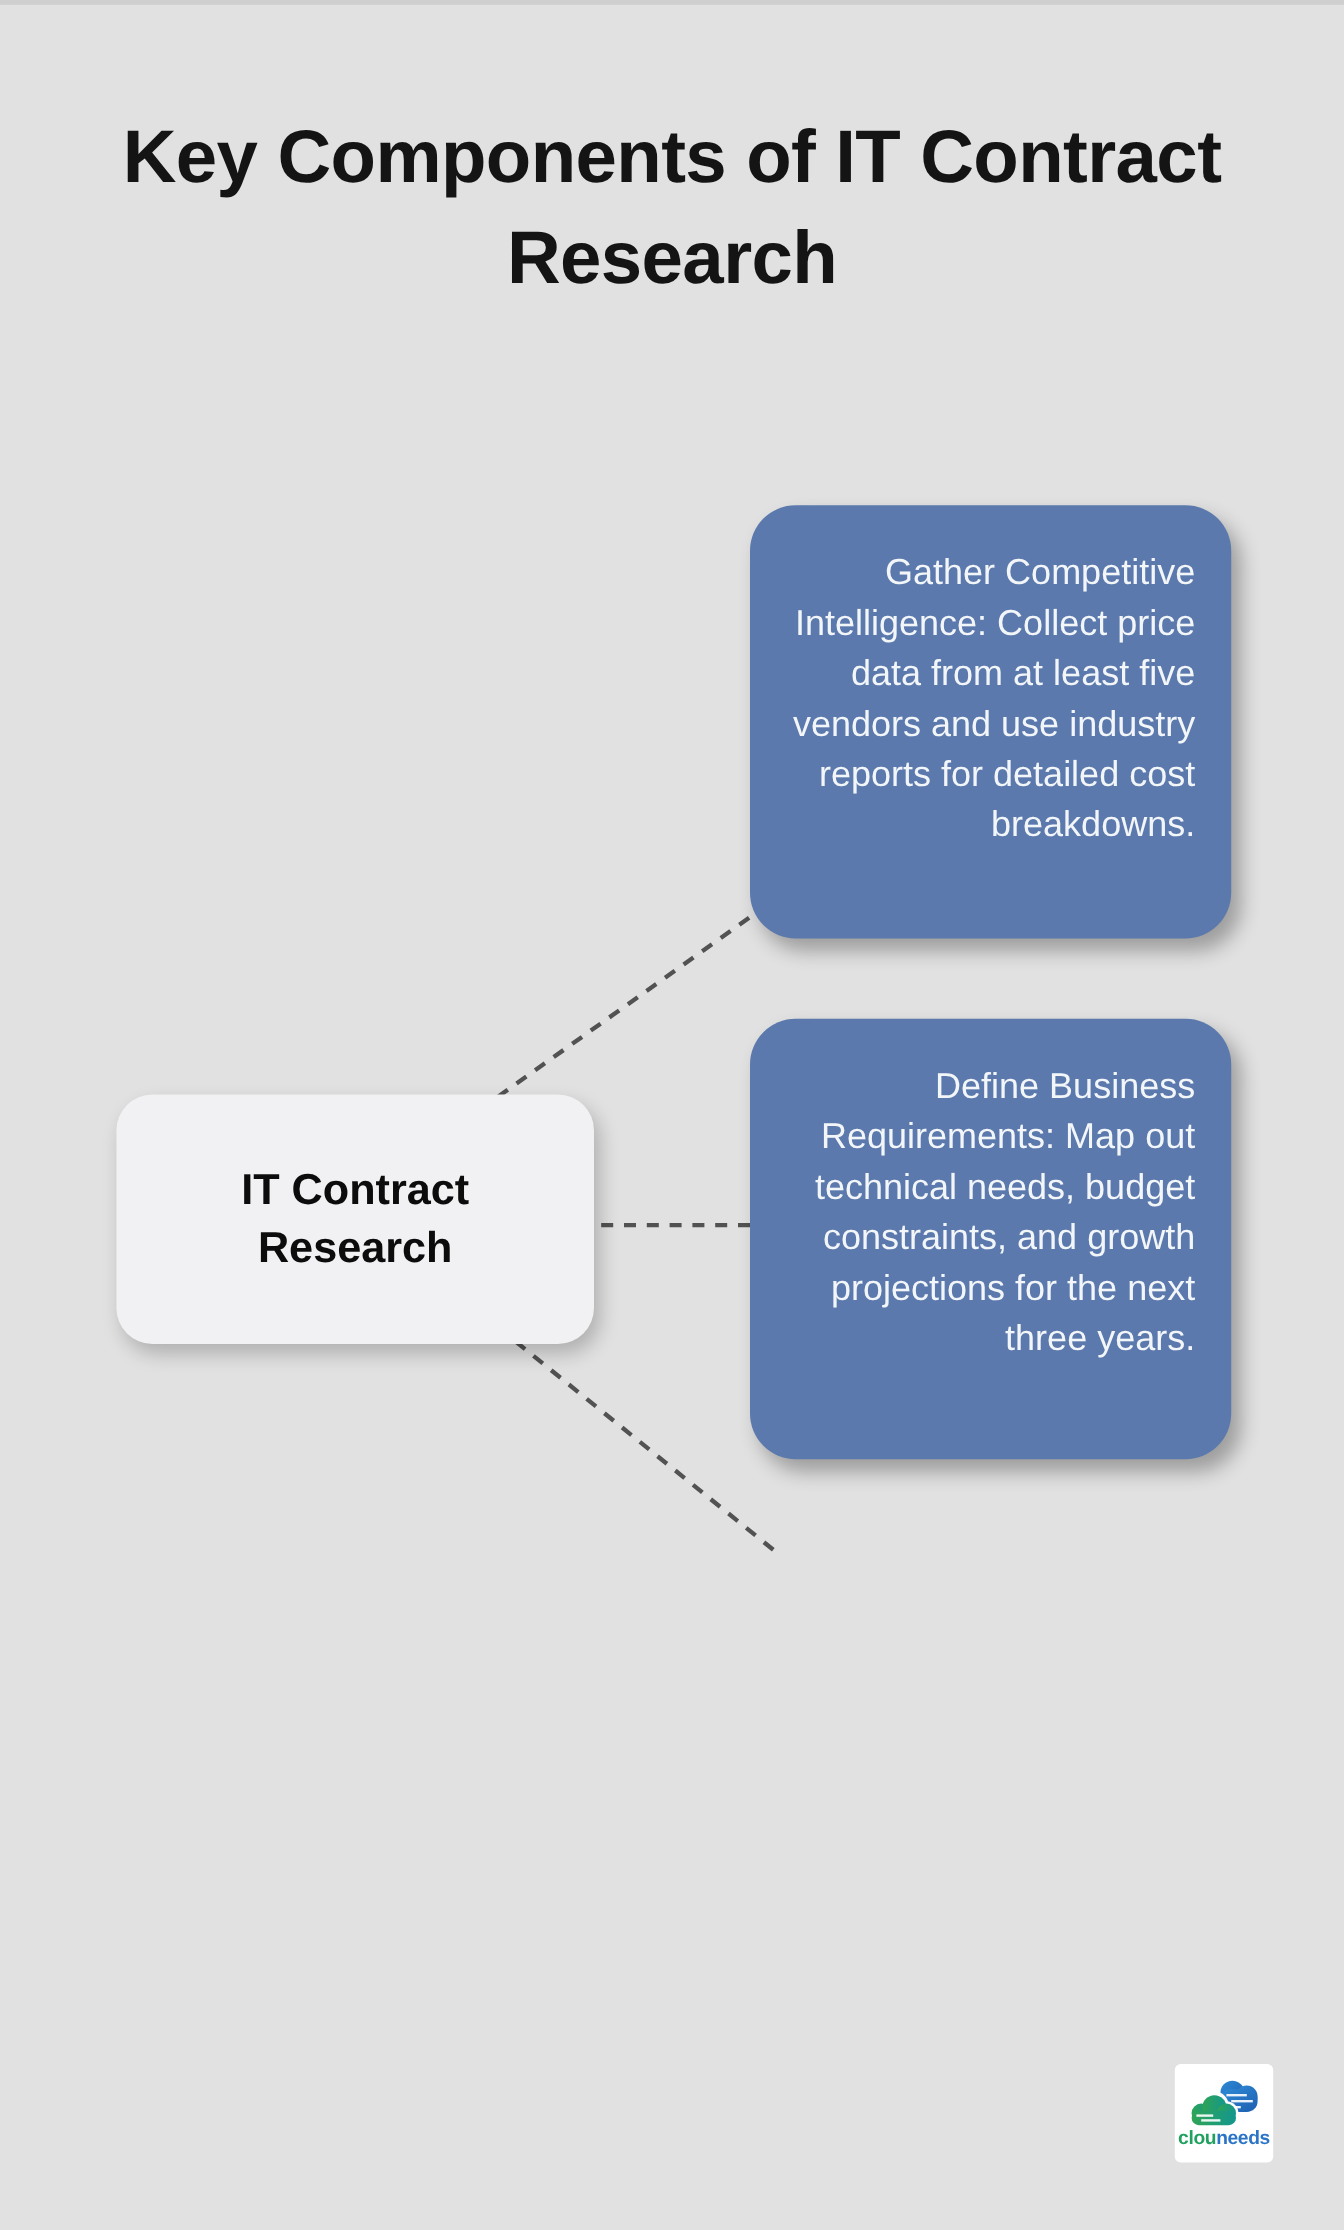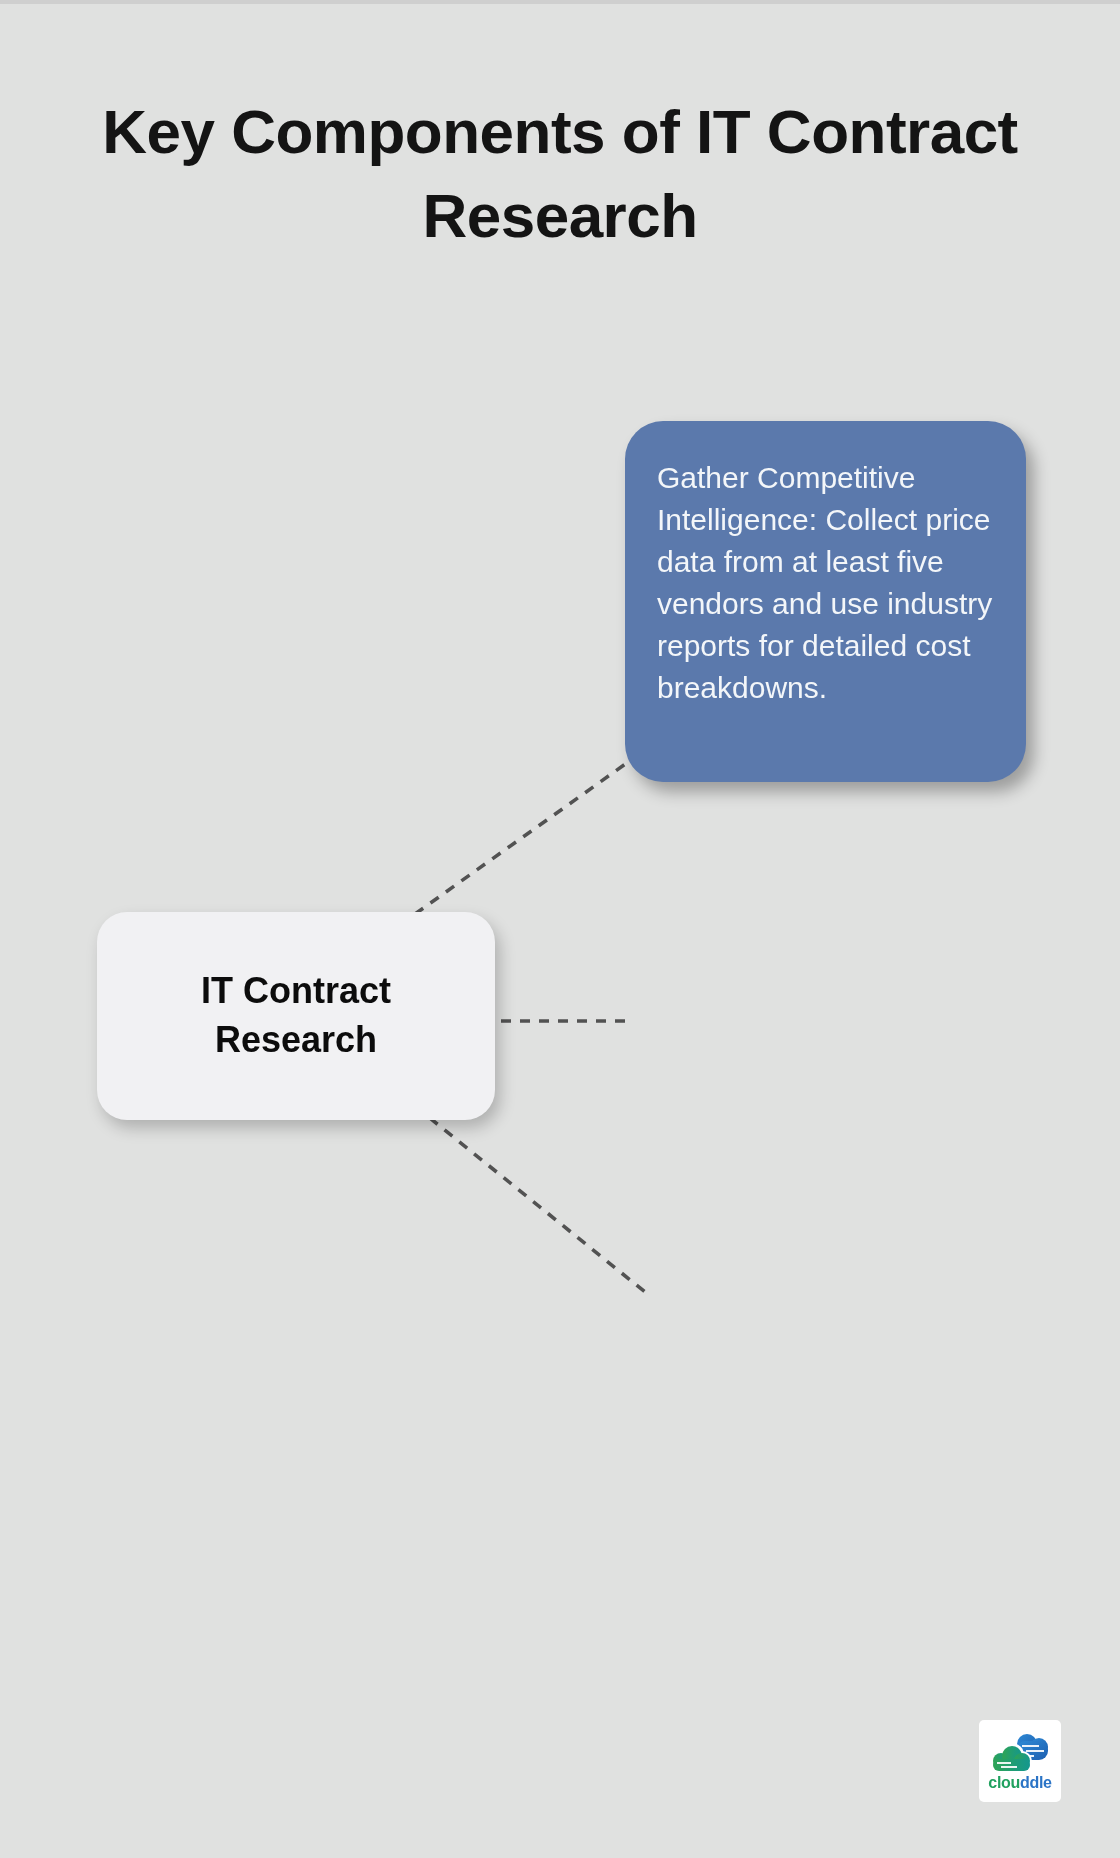--- a/index.html
+++ b/index.html
@@ -61,20 +61,21 @@
     left: 625px;
     width: 401px;
     box-sizing: border-box;
     background: var(--branch-bg, #5b79ac);
     border-radius: 38px;
     box-shadow: 8px 10px 16px rgba(0,0,0,0.30);
     color: var(--branch-text, #f3f6f9);
     font-size: 30px;
     line-height: 42px;
     padding: 36px 30px 30px 32px;
+    text-align: right;
   }
   .branch-node.b0 { top: 417px; height: 361px; }
   .branch-node.b1 { top: 845px; height: 367px; }
   .branch-node.b2 { top: 1272px; height: 328px; }
 
   .logo-card {
     position: absolute;
     left: 979px;
     top: 1716px;
     width: 82px;
@@ -112,20 +113,23 @@
   <div class="page-title">Key Components of IT Contract Research</div>
 
   <div class="center-node">
     <span>IT Contract Research</span>
   </div>
 
   <div class="branch-node b0">
     <span>Gather Competitive Intelligence: Collect price data from at least five vendors and use industry reports for detailed cost breakdowns.</span>
   </div>
 
+  <div class="branch-node b1">
+    <span>Define Business Requirements: Map out technical needs, budget constraints, and growth projections for the next three years.</span>
+  </div>
 
 
   <div class="logo-card">
     <svg width="62" height="42" viewBox="0 0 62 42" aria-hidden="true">
       <defs>
         <linearGradient id="gb" x1="0" y1="0" x2="1" y2="1">
           <stop offset="0" stop-color="#2e8ad6"></stop>
           <stop offset="1" stop-color="#1d5fb0"></stop>
         </linearGradient>
         <linearGradient id="gg" x1="0" y1="0" x2="1" y2="0">
@@ -153,17 +157,17 @@
       <g fill="url(#gg)">
         <circle cx="12" cy="29" r="8"></circle>
         <circle cx="23" cy="24" r="10"></circle>
         <circle cx="33" cy="29" r="8"></circle>
         <rect x="4" y="27" width="37" height="12" rx="6"></rect>
       </g>
       <rect x="8" y="30" width="14" height="2" fill="#ffffff" opacity="0.9"></rect>
       <rect x="12" y="34" width="16" height="2" fill="#ffffff" opacity="0.9"></rect>
     </svg>
     <div class="logo-word">
-      <span class="w1">clou</span><span class="w2">ddle</span>
+      <span class="w1">clou</span><span class="w2">needs</span>
     </div>
   </div>
 
 </div>
 
 </body></html>

